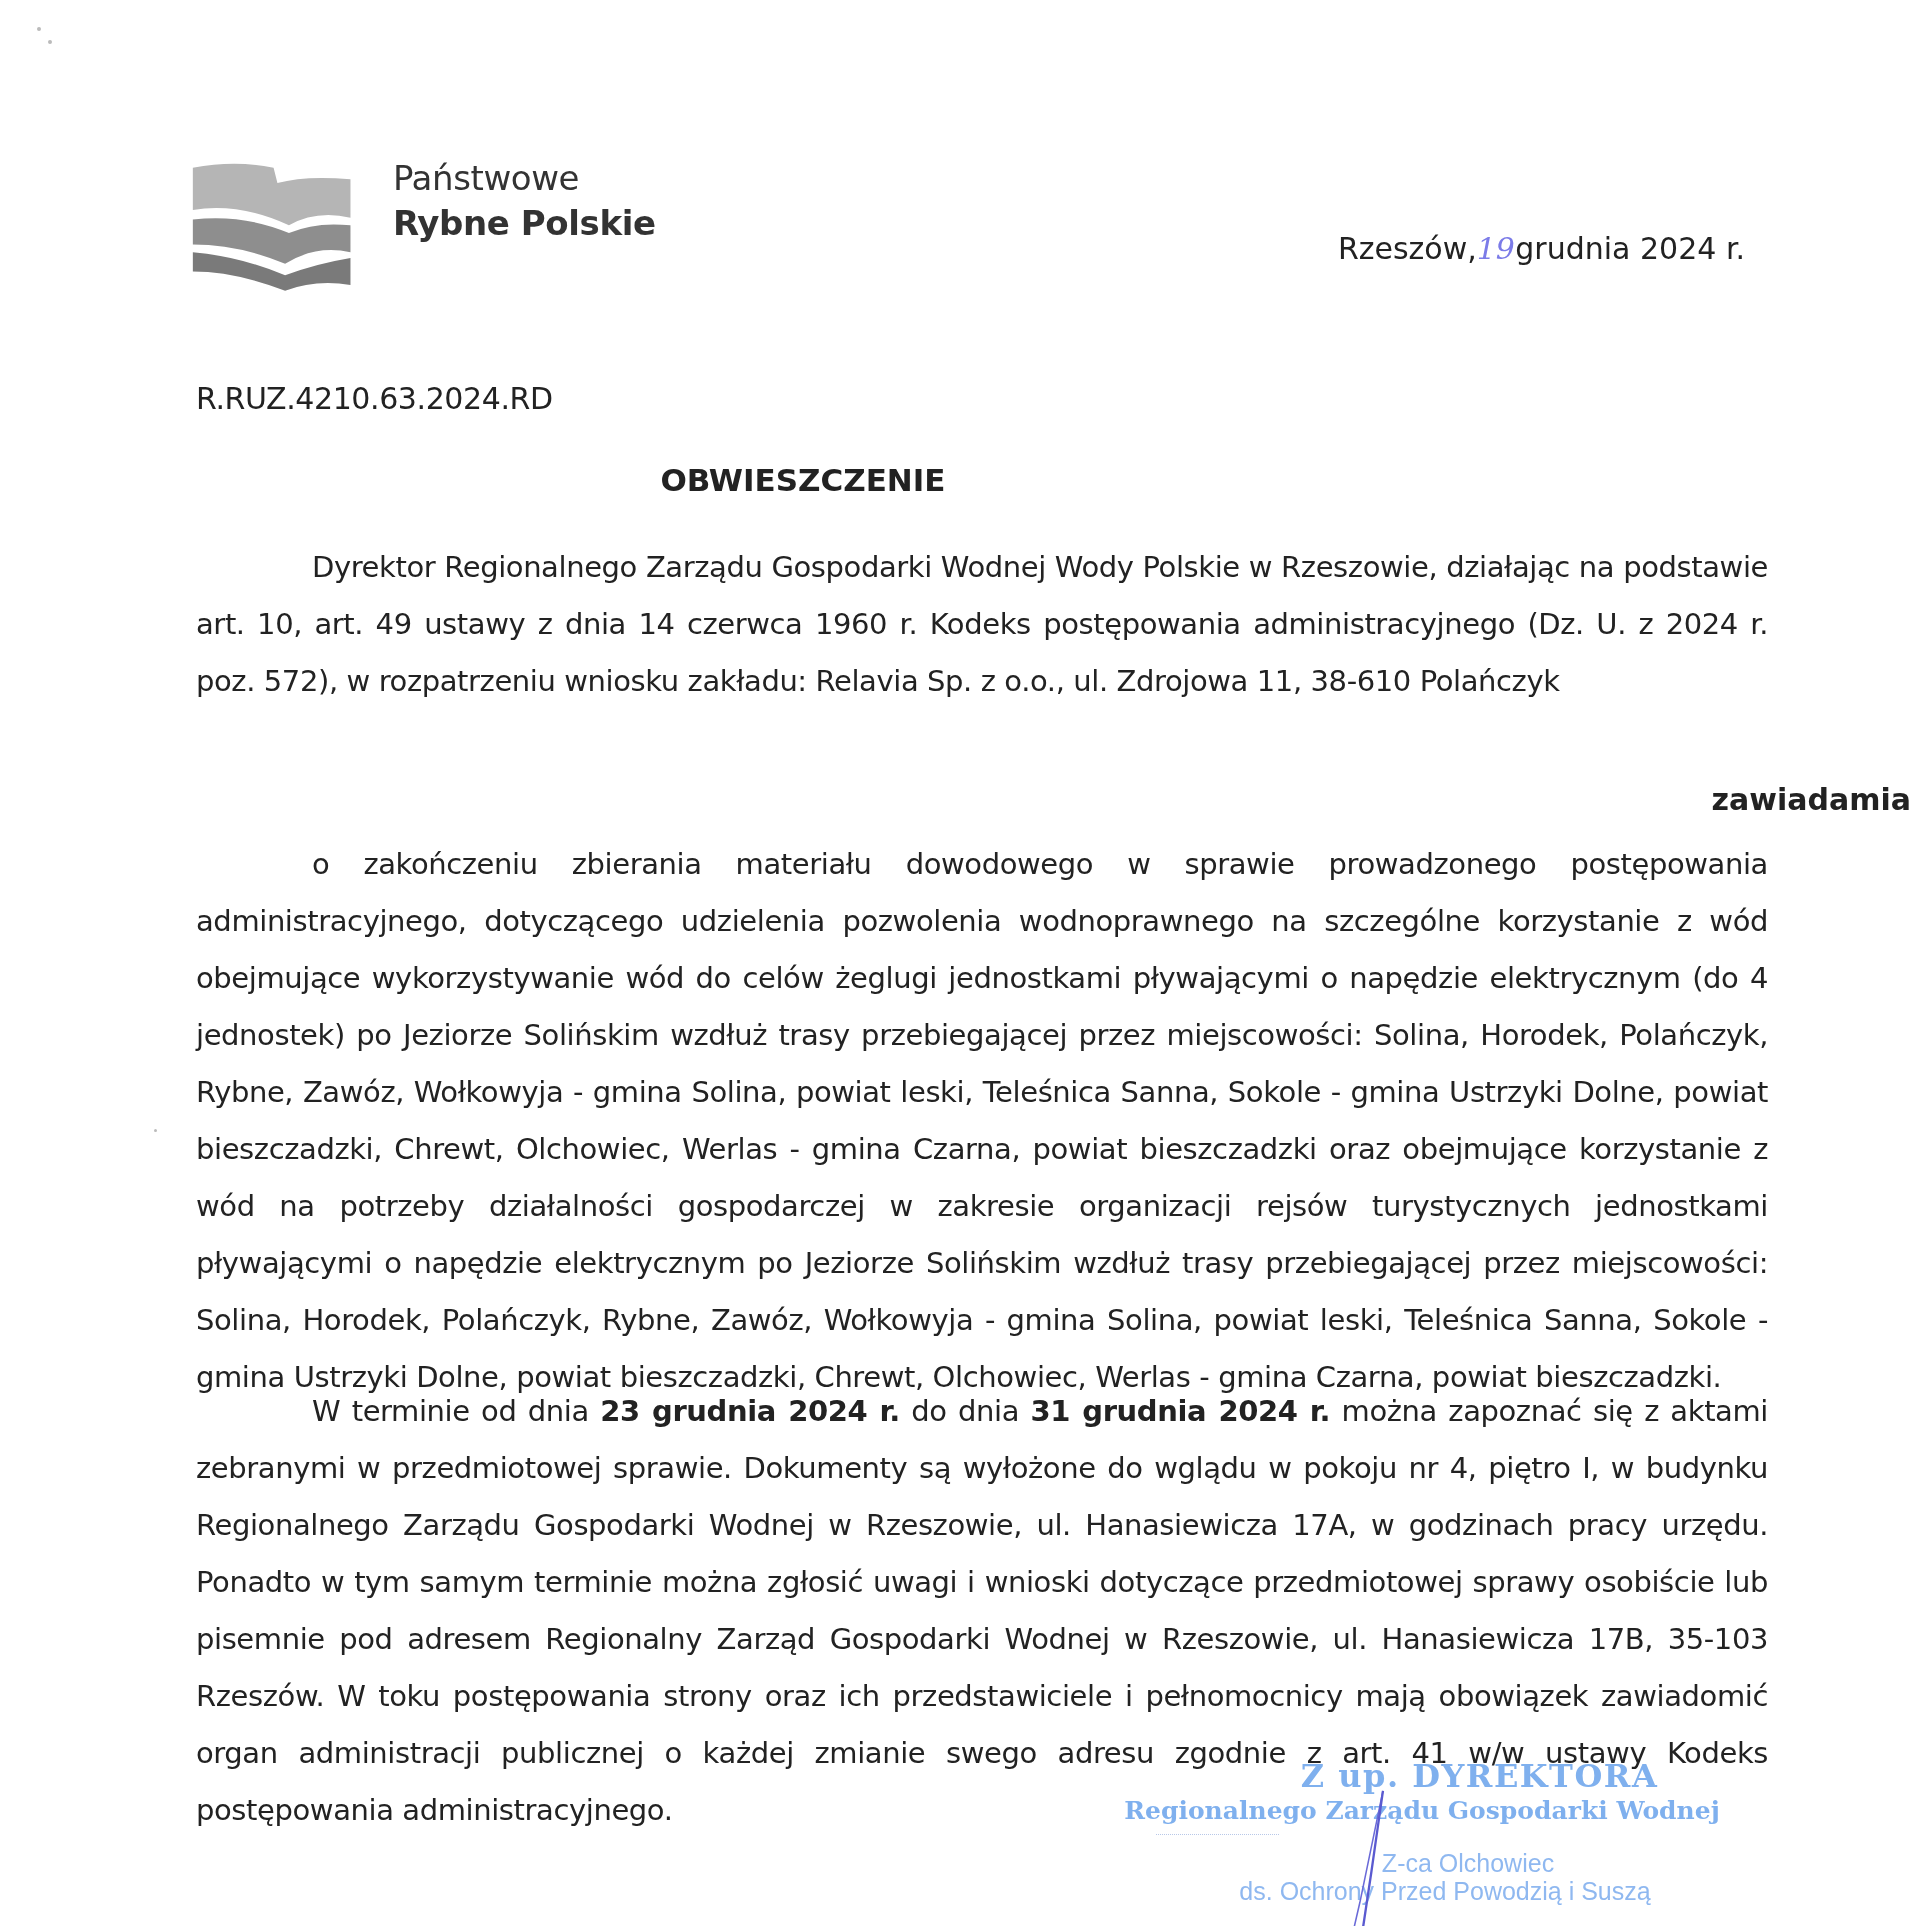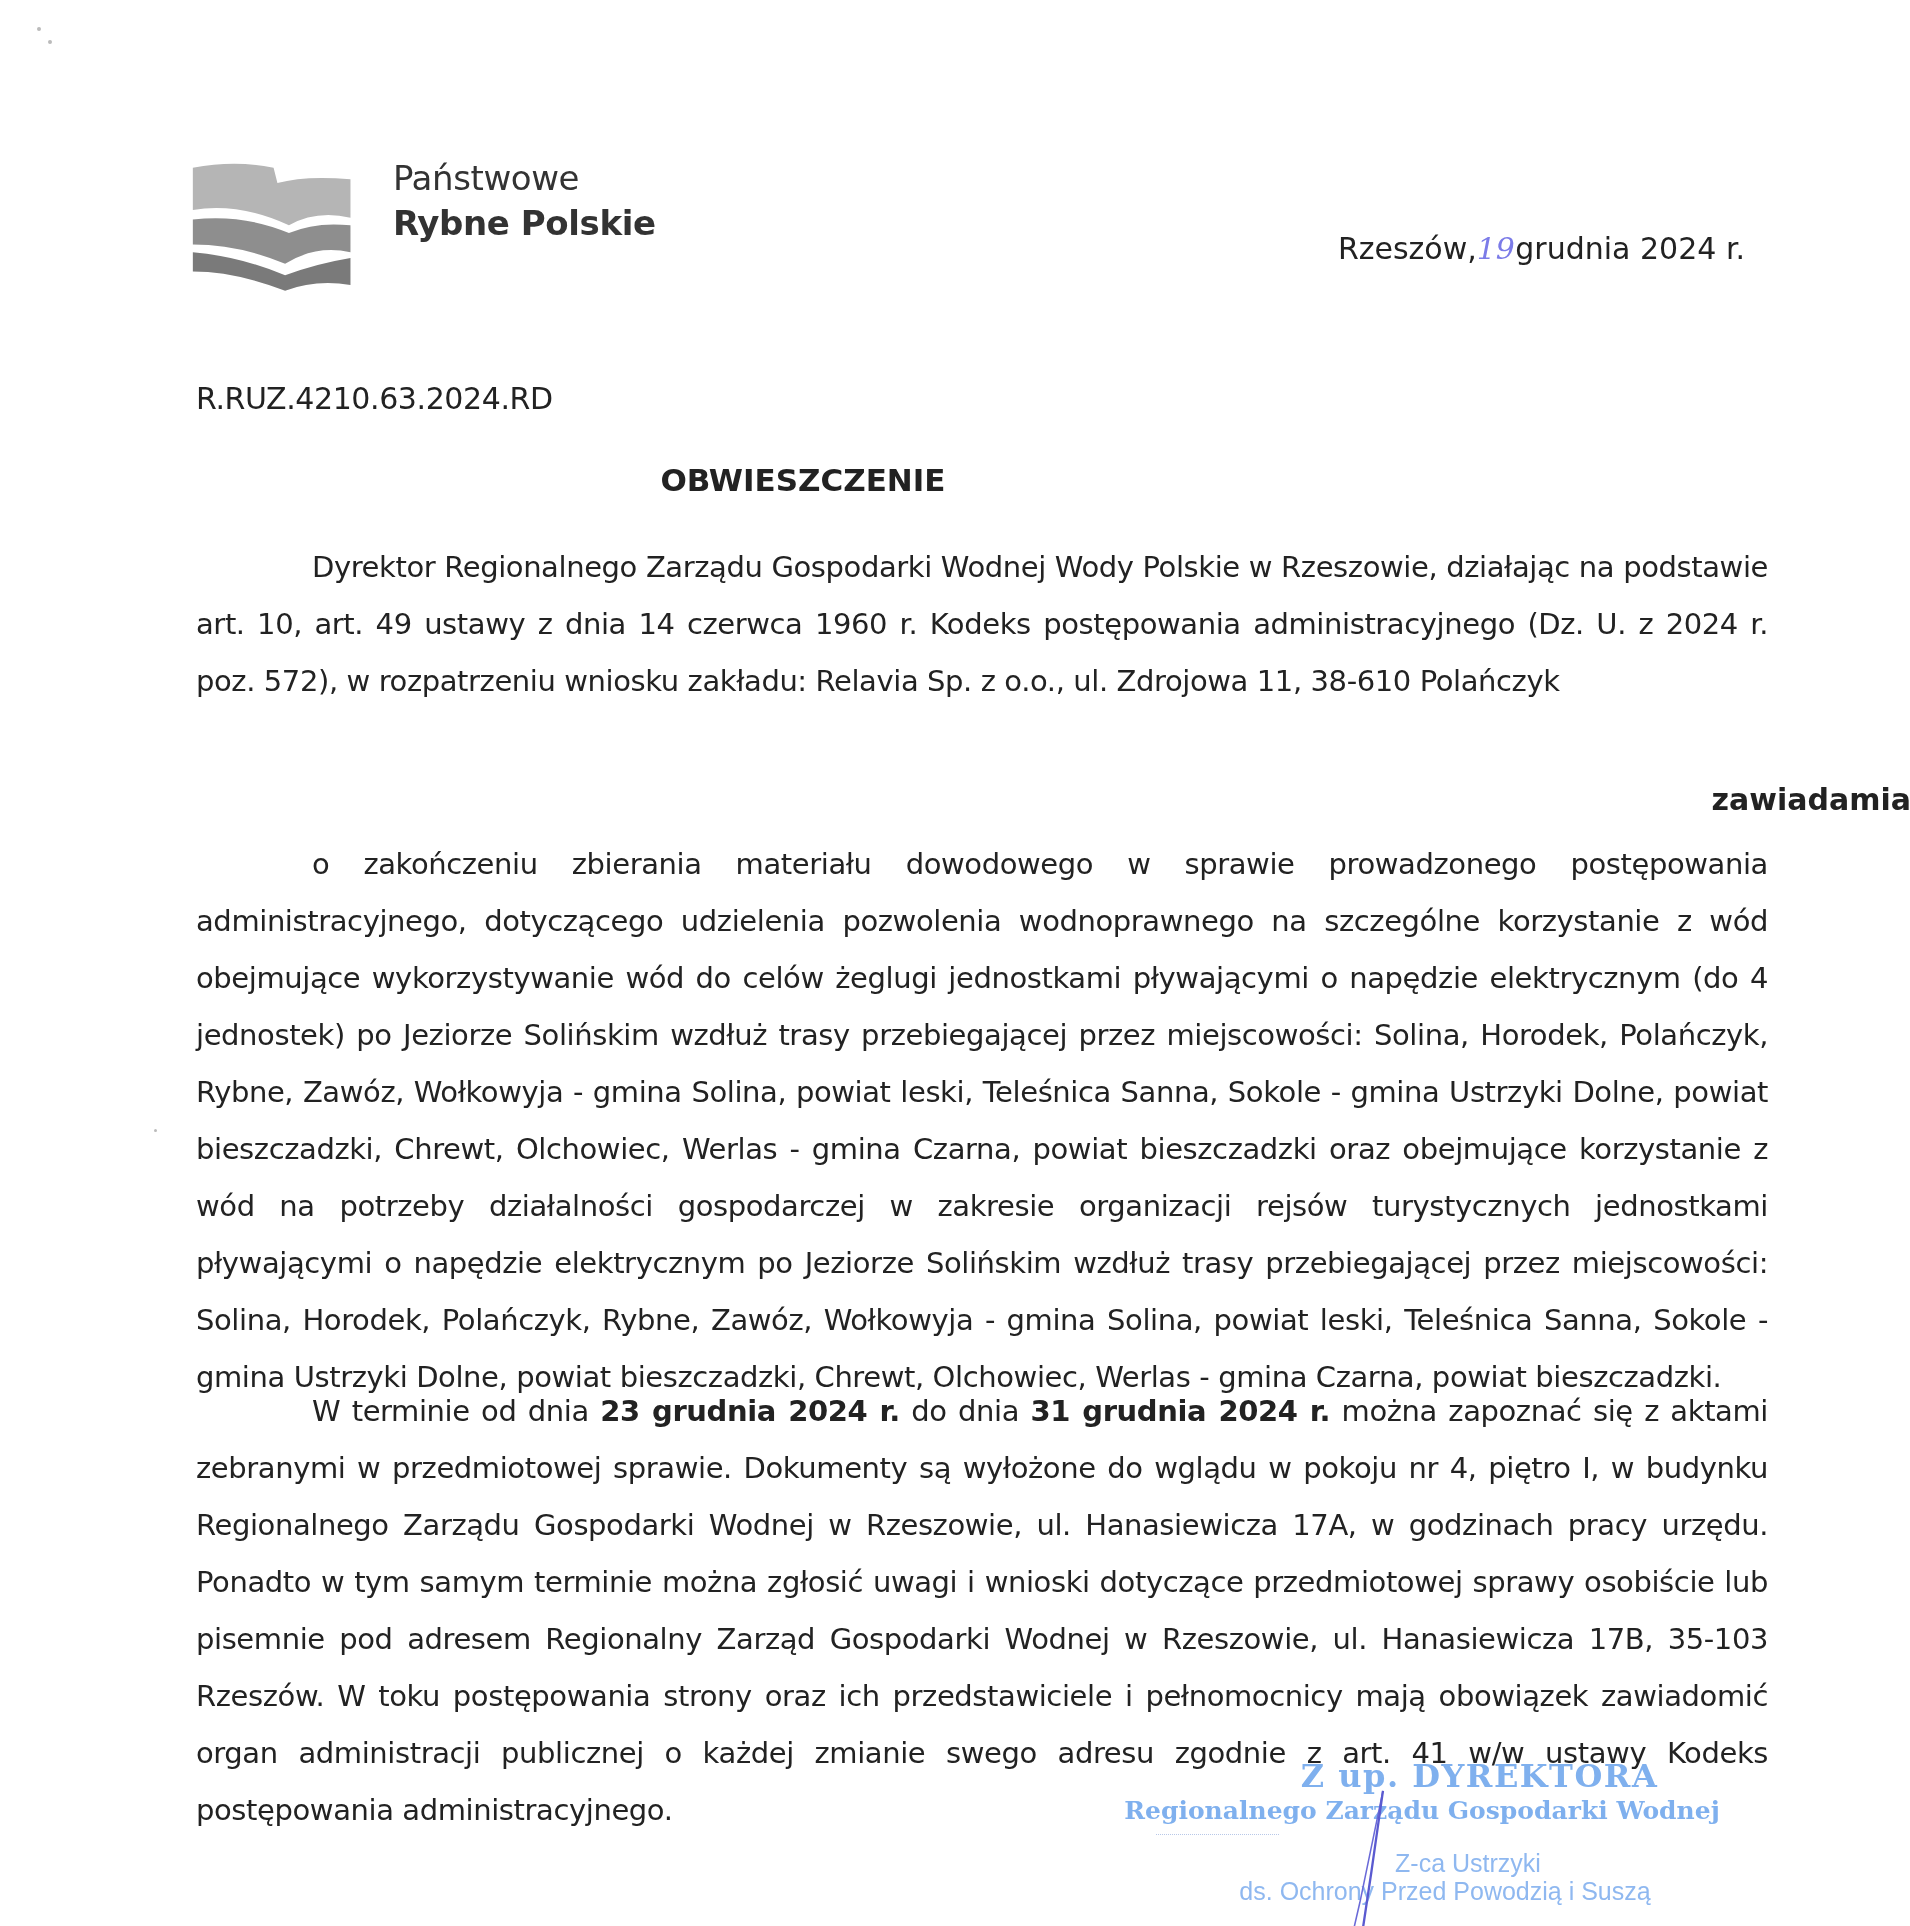--- a/index.html
+++ b/index.html
@@ -74,21 +74,21 @@
 </div>
 
 <div class="abs body-block p3">
   <p><span>W terminie od dnia </span><b>23 grudnia 2024 r.</b><span> do dnia </span><b>31 grudnia 2024 r.</b><span> można zapoznać się z aktami zebranymi w przedmiotowej sprawie. Dokumenty są wyłożone do wglądu w pokoju nr 4, piętro I, w budynku Regionalnego Zarządu Gospodarki Wodnej w Rzeszowie, ul. Hanasiewicza 17A, w godzinach pracy urzędu. Ponadto w tym samym terminie można zgłosić uwagi i wnioski dotyczące przedmiotowej sprawy osobiście lub pisemnie pod adresem Regionalny Zarząd Gospodarki Wodnej w Rzeszowie, ul. Hanasiewicza 17B, 35-103 Rzeszów. W toku postępowania strony oraz ich przedstawiciele i pełnomocnicy mają obowiązek zawiadomić organ administracji publicznej  o każdej zmianie swego adresu zgodnie  z art. 41 w/w ustawy Kodeks postępowania administracyjnego.</span></p>
 </div>
 
 <div class="abs stamp-dots"></div>
 <div class="abs stamp">
   <div class="s1">Z up. DYREKTORA</div>
   <div class="s2">Regionalnego Zarządu Gospodarki Wodnej</div>
-  <div class="s4">Z-ca Ustrzyki</div>
+  <div class="s4">Z-ca Olchowiec</div>
   <div class="s5">ds. Ochrony Przed Powodzią i Suszą</div>
 
 </div>
 <svg class="abs signature" viewBox="0 0 560 940">
   <path d="M350 10 L290 300 L230 560 L180 780 L120 930" stroke="#6a6ad8" stroke-width="4" fill="none"></path>
   <path d="M350 10 L320 220 L290 420 L250 620 L215 820" stroke="#5a5ad0" stroke-width="6" fill="none"></path>
   <path d="M330 480 Q220 520 190 600 Q200 660 300 700" stroke="#4a4ab8" stroke-width="7" fill="none"></path>
   <path d="M190 560 Q260 520 380 520" stroke="#6a6ad8" stroke-width="4" fill="none"></path>
 </svg>
 

